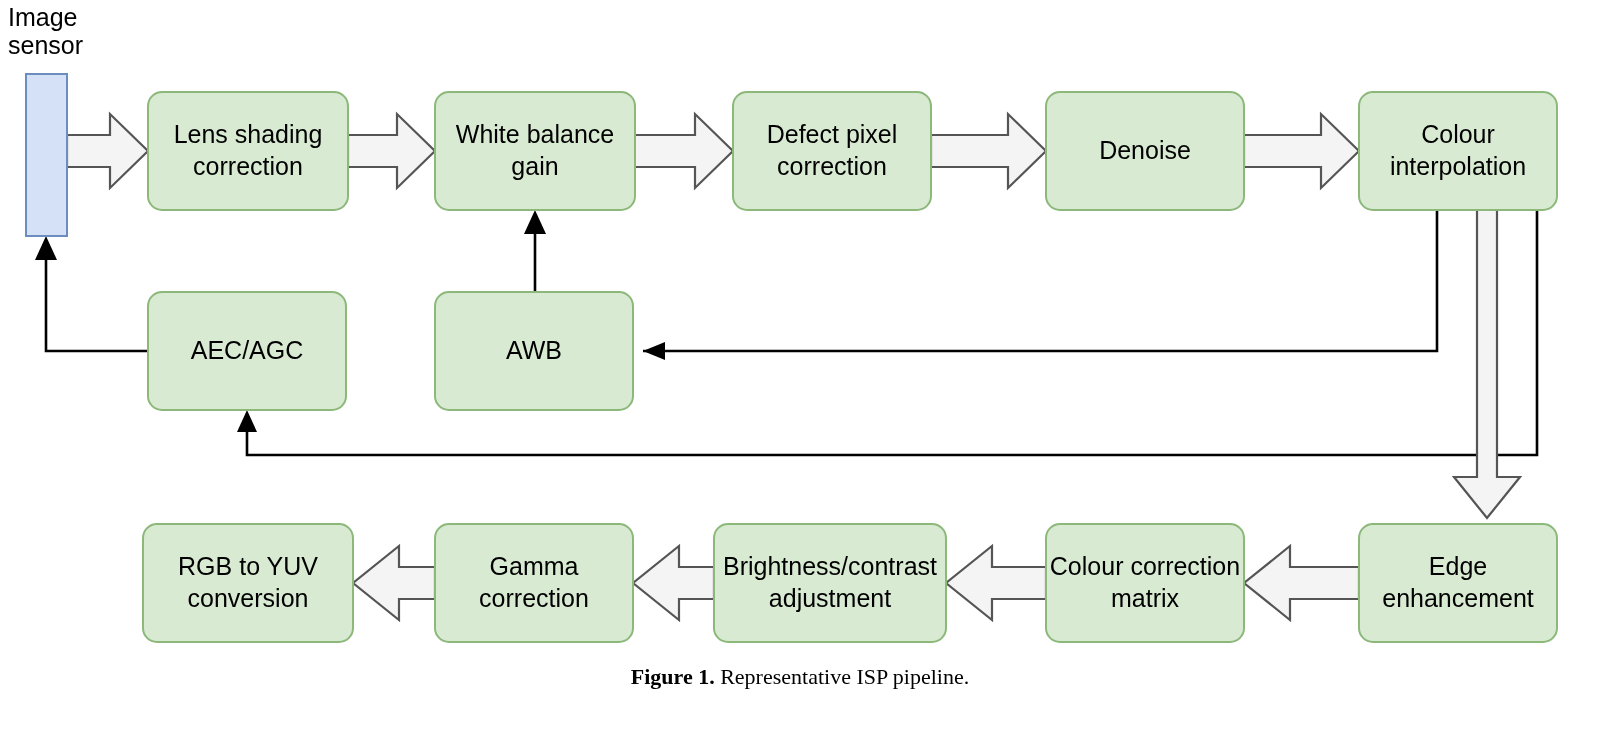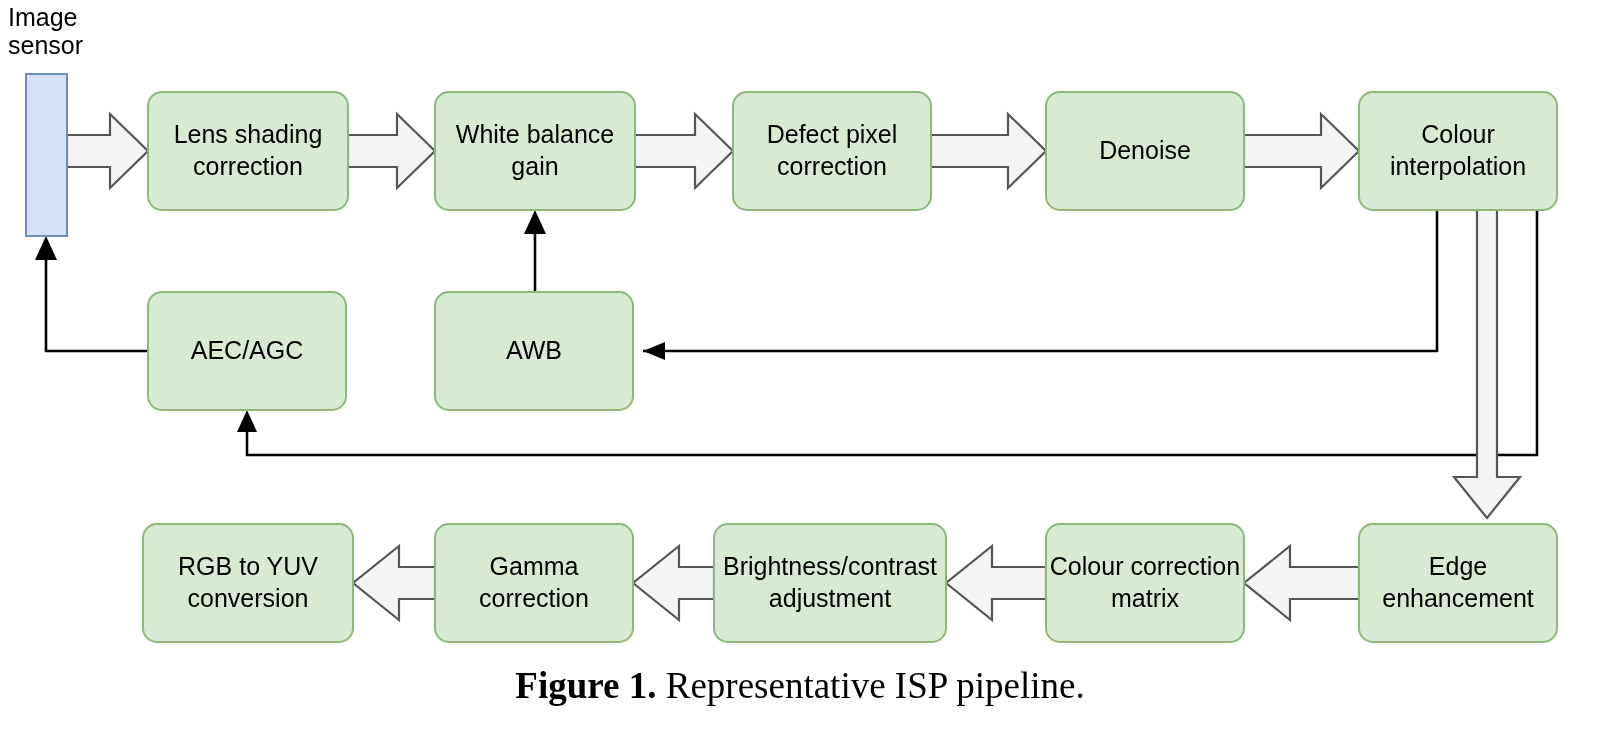--- a/index.html
+++ b/index.html
@@ -57,21 +57,21 @@
     fill: #000000;
     stroke: none;
   }
   .caption-wrap {
     position: absolute;
     left: 0;
     top: 664px;
     width: 1600px;
     text-align: center;
     font-family: "Liberation Serif", serif;
-    font-size: 37px;
+    font-size: 22px;
     color: #000000;
   }
   .caption-strong {
     font-weight: bold;
   }
   .caption-rest {
     font-weight: normal;
   }
 </style>
 </head>

